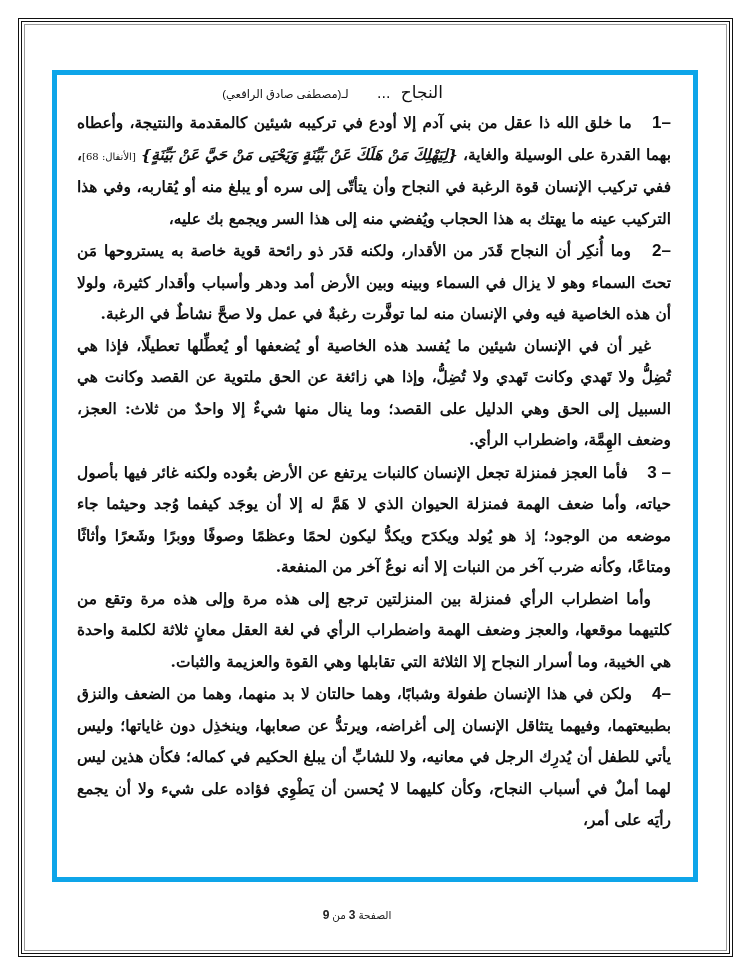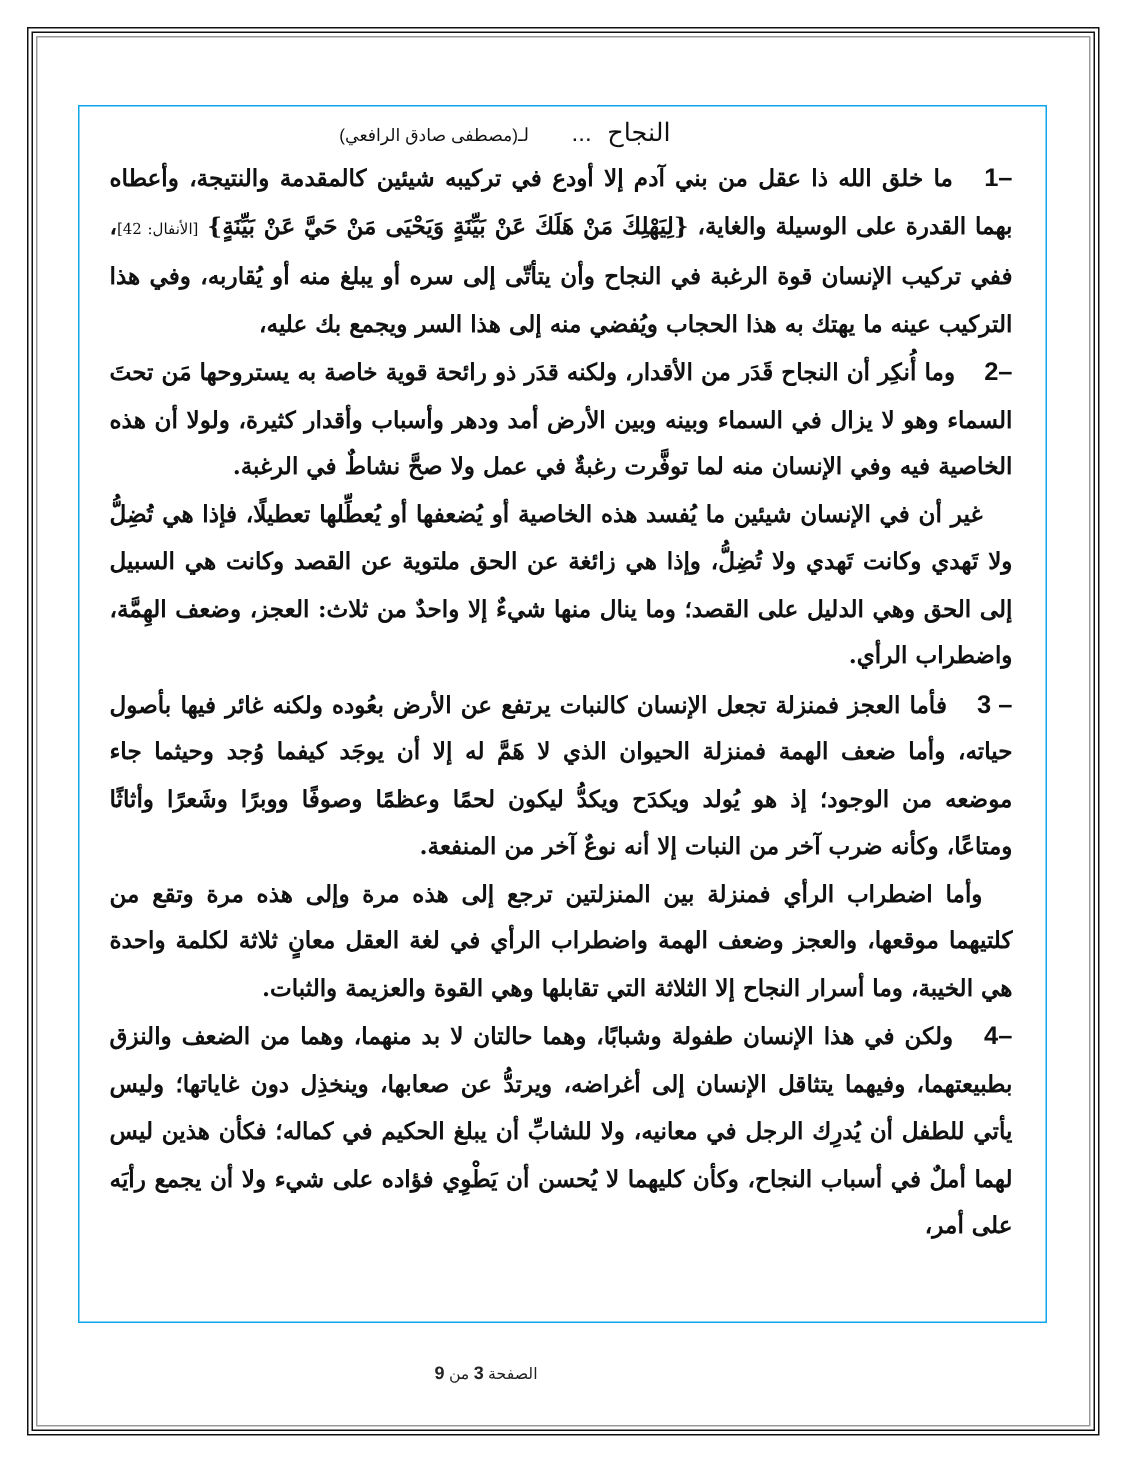--- a/index.html
+++ b/index.html
@@ -30,21 +30,21 @@
       left: 2px; top: 2px; right: 2px; bottom: 2px;
       border: 1px solid #9a9a9a;
       pointer-events: none;
     }
     .content-box {
       position: absolute;
       left: 52px;
       top: 70px;
       width: 646px;
       height: 812px;
-      border: 1px solid #0ea5e9;
+      border: 5px solid #0ea5e9;
       box-sizing: border-box;
       padding: 4px 22px 0 20px;
       direction: rtl;
       text-align: justify;
     }
     .title-row {
       direction: rtl;
       text-align: right;
       padding-right: 228px;
       height: 28px;
@@ -84,39 +84,41 @@
     .para-num {
       font-family: "Liberation Sans", "DejaVu Sans", sans-serif;
       font-weight: bold;
       font-size: 17px;
       display: inline-block;
       margin-left: 14px;
       direction: ltr;
     }
     .quran {
       font-weight: bold;
+      font-style: italic;
     }
     .quran-ref {
       font-size: 10px;
       font-weight: normal;
     }
     .underlined {
       text-decoration-thickness: 1px;
       text-underline-offset: 4px;
     }
     .footer {
       position: absolute;
       left: 0;
       width: 648px;
       top: 908px;
       text-align: center;
       direction: rtl;
       font-family: "Liberation Sans", "DejaVu Sans", sans-serif;
       font-size: 10.5px;
       color: #222;
+      padding-left: 33px;
     }
     .footer b {
       font-size: 12px;
     }
   </style>
 </head>
 <body>
 
 <div class="page-frame"></div>
 
@@ -125,21 +127,21 @@
   <div class="title-row">
     <span class="title-main">النجاح</span>
     <span class="title-dots">...</span>
     <span class="title-author-prefix">لـ</span><span class="title-author">(مصطفى صادق الرافعي)</span>
   </div>
 
   <p class="para">
     <span class="para-num">1–</span>
     <span>ما خلق الله ذا عقل من بني آدم إلا أودع في تركيبه شيئين كالمقدمة والنتيجة، وأعطاه بهما القدرة على الوسيلة والغاية،</span>
     <span class="quran">{لِيَهْلِكَ مَنْ هَلَكَ عَنْ بَيِّنَةٍ وَيَحْيَى مَنْ حَيَّ عَنْ بَيِّنَةٍ}</span>
-    <span class="quran-ref">[الأنفال: 42]</span><span>، ففي تركيب الإنسان قوة الرغبة في النجاح وأن يتأتّى إلى سره أو يبلغ منه أو يُقاربه، وفي هذا التركيب عينه ما يهتك به هذا الحجاب ويُفضي منه إلى هذا السر ويجمع بك عليه،</span>
+    <span class="quran-ref">[الأنفال: 68]</span><span>، ففي تركيب الإنسان قوة الرغبة في النجاح وأن يتأتّى إلى سره أو يبلغ منه أو يُقاربه، وفي هذا التركيب عينه ما يهتك به هذا الحجاب ويُفضي منه إلى هذا السر ويجمع بك عليه،</span>
   </p>
 
   <p class="para">
     <span class="para-num">2–</span>
     <span>وما أُنكِر أن النجاح قَدَر من الأقدار، ولكنه قدَر ذو رائحة قوية خاصة به يستروحها مَن تحتَ السماء وهو لا يزال في السماء وبينه وبين الأرض أمد ودهر وأسباب وأقدار كثيرة، ولولا أن هذه الخاصية فيه وفي الإنسان منه لما توفَّرت رغبةٌ في عمل ولا صحَّ نشاطٌ في الرغبة.</span>
   </p>
 
   <p class="para indented">
     <span>غير أن في الإنسان شيئين ما يُفسد هذه الخاصية أو يُضعفها أو يُعطِّلها تعطيلًا، فإذا هي تُضِلُّ ولا تَهدي وكانت تَهدي ولا تُضِلُّ، وإذا هي زائغة عن الحق ملتوية عن القصد وكانت هي السبيل إلى الحق وهي الدليل على القصد؛ وما ينال منها شيءٌ إلا واحدٌ من ثلاث: العجز، وضعف الهِمَّة، واضطراب الرأي.</span>
   </p>

